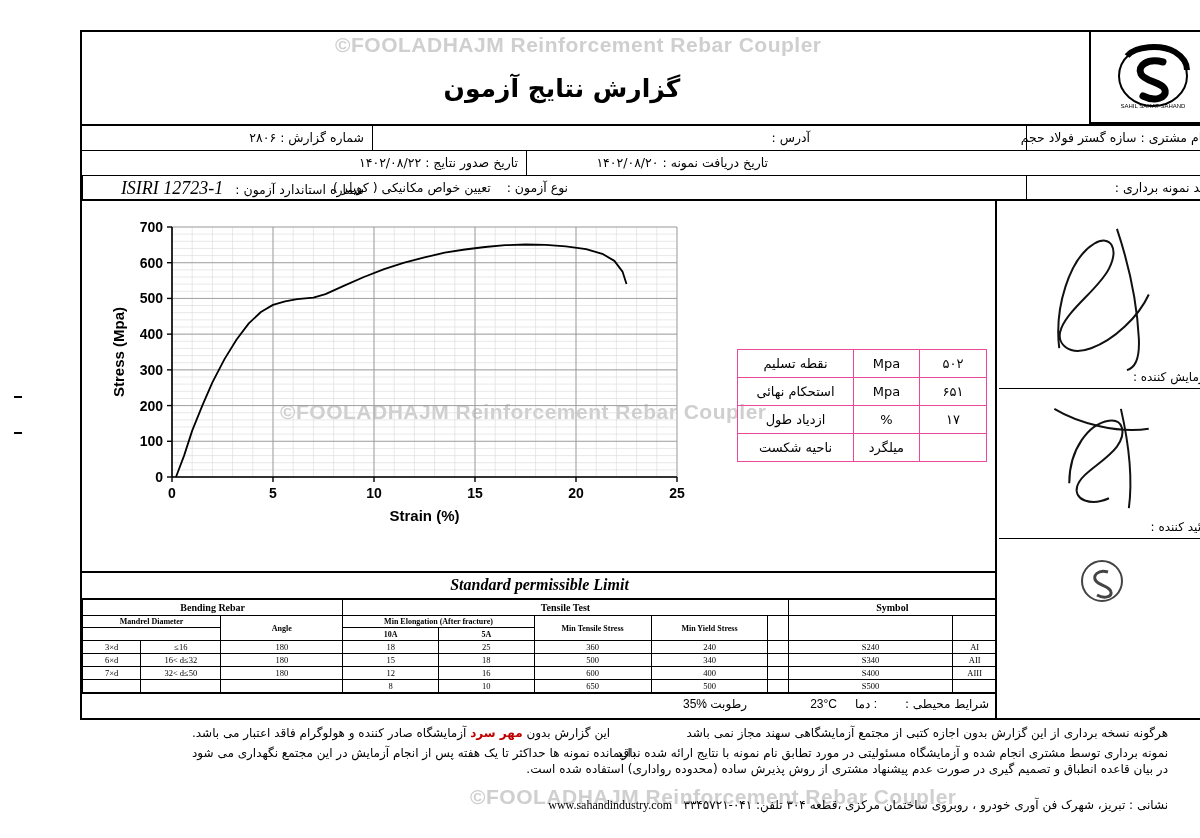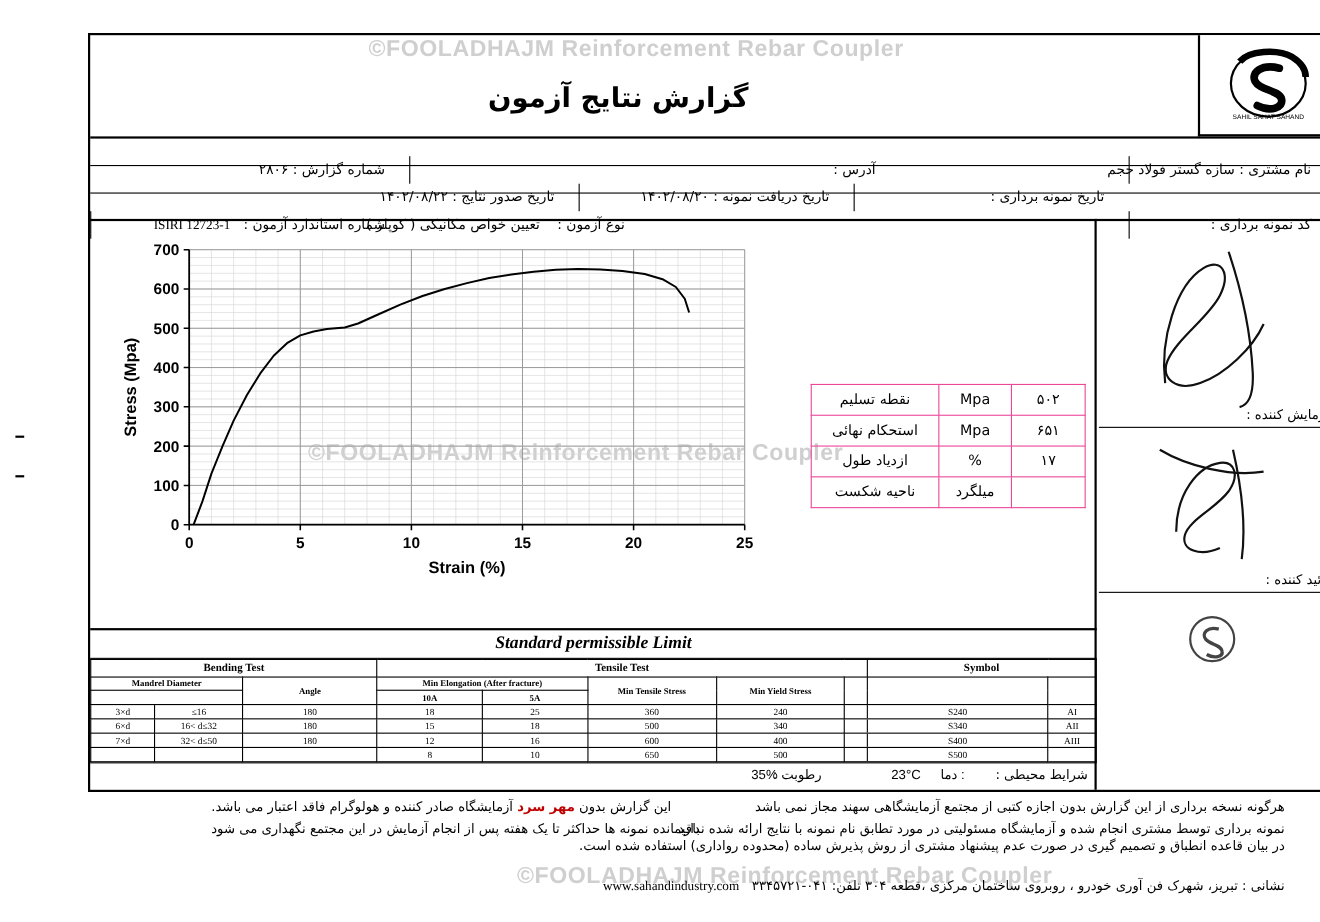--- a/index.html
+++ b/index.html
@@ -41,33 +41,33 @@
   
   .hdr{
     position:absolute;left:0;top:92px;width:1132px;height:75px;
     border-top:2px solid #000;box-sizing:border-box;
   }
   .hrow{position:absolute;left:0;width:100%;height:25px;border-bottom:1px solid #000;box-sizing:border-box;}
   .hrow.r1{top:0;}
   .hrow.r2{top:25px;}
   .hrow.r3{top:50px;border-bottom:2px solid #000;}
   .cell{
-    position:absolute;top:16px;height:25px;line-height:24px;
+    position:absolute;top:0;height:25px;line-height:24px;
     font-family:"DejaVu Sans", sans-serif;font-size:12.5px;direction:rtl;
-    padding:0 22px;box-sizing:border-box;white-space:nowrap;
+    padding:0 8px;box-sizing:border-box;white-space:nowrap;
   }
   .cell.rb{border-left:1px solid #000;}
   .lbl{font-weight:normal;}
   .c-right{right:0;width:188px;text-align:right;}
   .c-mid{right:188px;width:208px;text-align:right;}
   .c-addr{right:396px;width:446px;text-align:right;}
   .c-num{right:842px;width:290px;text-align:right;}
   .c-test{right:396px;width:736px;text-align:right;}
   .c-std{right:842px;width:290px;text-align:right;}
-  .ltr{direction:ltr;font-family:"Liberation Serif", serif;font-size:12px;}
+  .ltr{direction:ltr;font-family:"Liberation Serif", serif;font-style:italic;font-size:18px;}
 
   
   .body-area{
     position:absolute;left:0;top:167px;width:1132px;height:519px;
   }
   .left-col{
     position:absolute;left:0;top:0;width:915px;height:519px;
     border-right:2px solid #000;box-sizing:border-box;
   }
   .right-col{
@@ -177,24 +177,20 @@
           <span class="lbl">آدرس :</span>
           <span></span>
         </div>
         <div class="cell c-num">
           <span class="lbl">شماره گزارش :</span>
           <span>۲۸۰۶</span>
         </div>
       </div>
 
       <div class="hrow r2">
-        <div class="cell c-mid rb" style="right:188px;width:250px;">
-          <span class="lbl">تاریخ نمونه برداری :</span>
-          <span></span>
-        </div>
         <div class="cell rb" style="right:438px;width:250px;">
           <span class="lbl">تاریخ دریافت نمونه :</span>
           <span>۱۴۰۲/۰۸/۲۰</span>
         </div>
         <div class="cell" style="right:688px;width:444px;text-align:right;">
           <span class="lbl">تاریخ صدور نتایج :</span>
           <span>۱۴۰۲/۰۸/۲۲</span>
         </div>
       </div>
 
@@ -357,21 +353,21 @@
                 <td class="rt-name">ناحیه شکست</td>
               </tr>
             </tbody>
         </table>
 
         <div class="std-sec">
           <div class="std-title">Standard permissible Limit</div>
           <table class="limits">
             <tbody>
               <tr>
-                <td class="grp" colspan="3">Bending Test</td>
+                <td class="grp" colspan="3">Bending Rebar</td>
                 <td class="grp" colspan="5">Tensile Test</td>
                 <td class="grp" colspan="2">Symbol</td>
               </tr>
               <tr>
                 <td class="hd" colspan="2">Mandrel Diameter</td>
                 <td class="hd" rowspan="2">Angle</td>
                 <td class="hd" colspan="2">Min  Elongation (After fracture)</td>
                 <td class="hd" rowspan="2">Min Tensile Stress</td>
                 <td class="hd" rowspan="2">Min Yield Stress</td>
                 <td class="hd" rowspan="2" style="width:14px;"></td>

